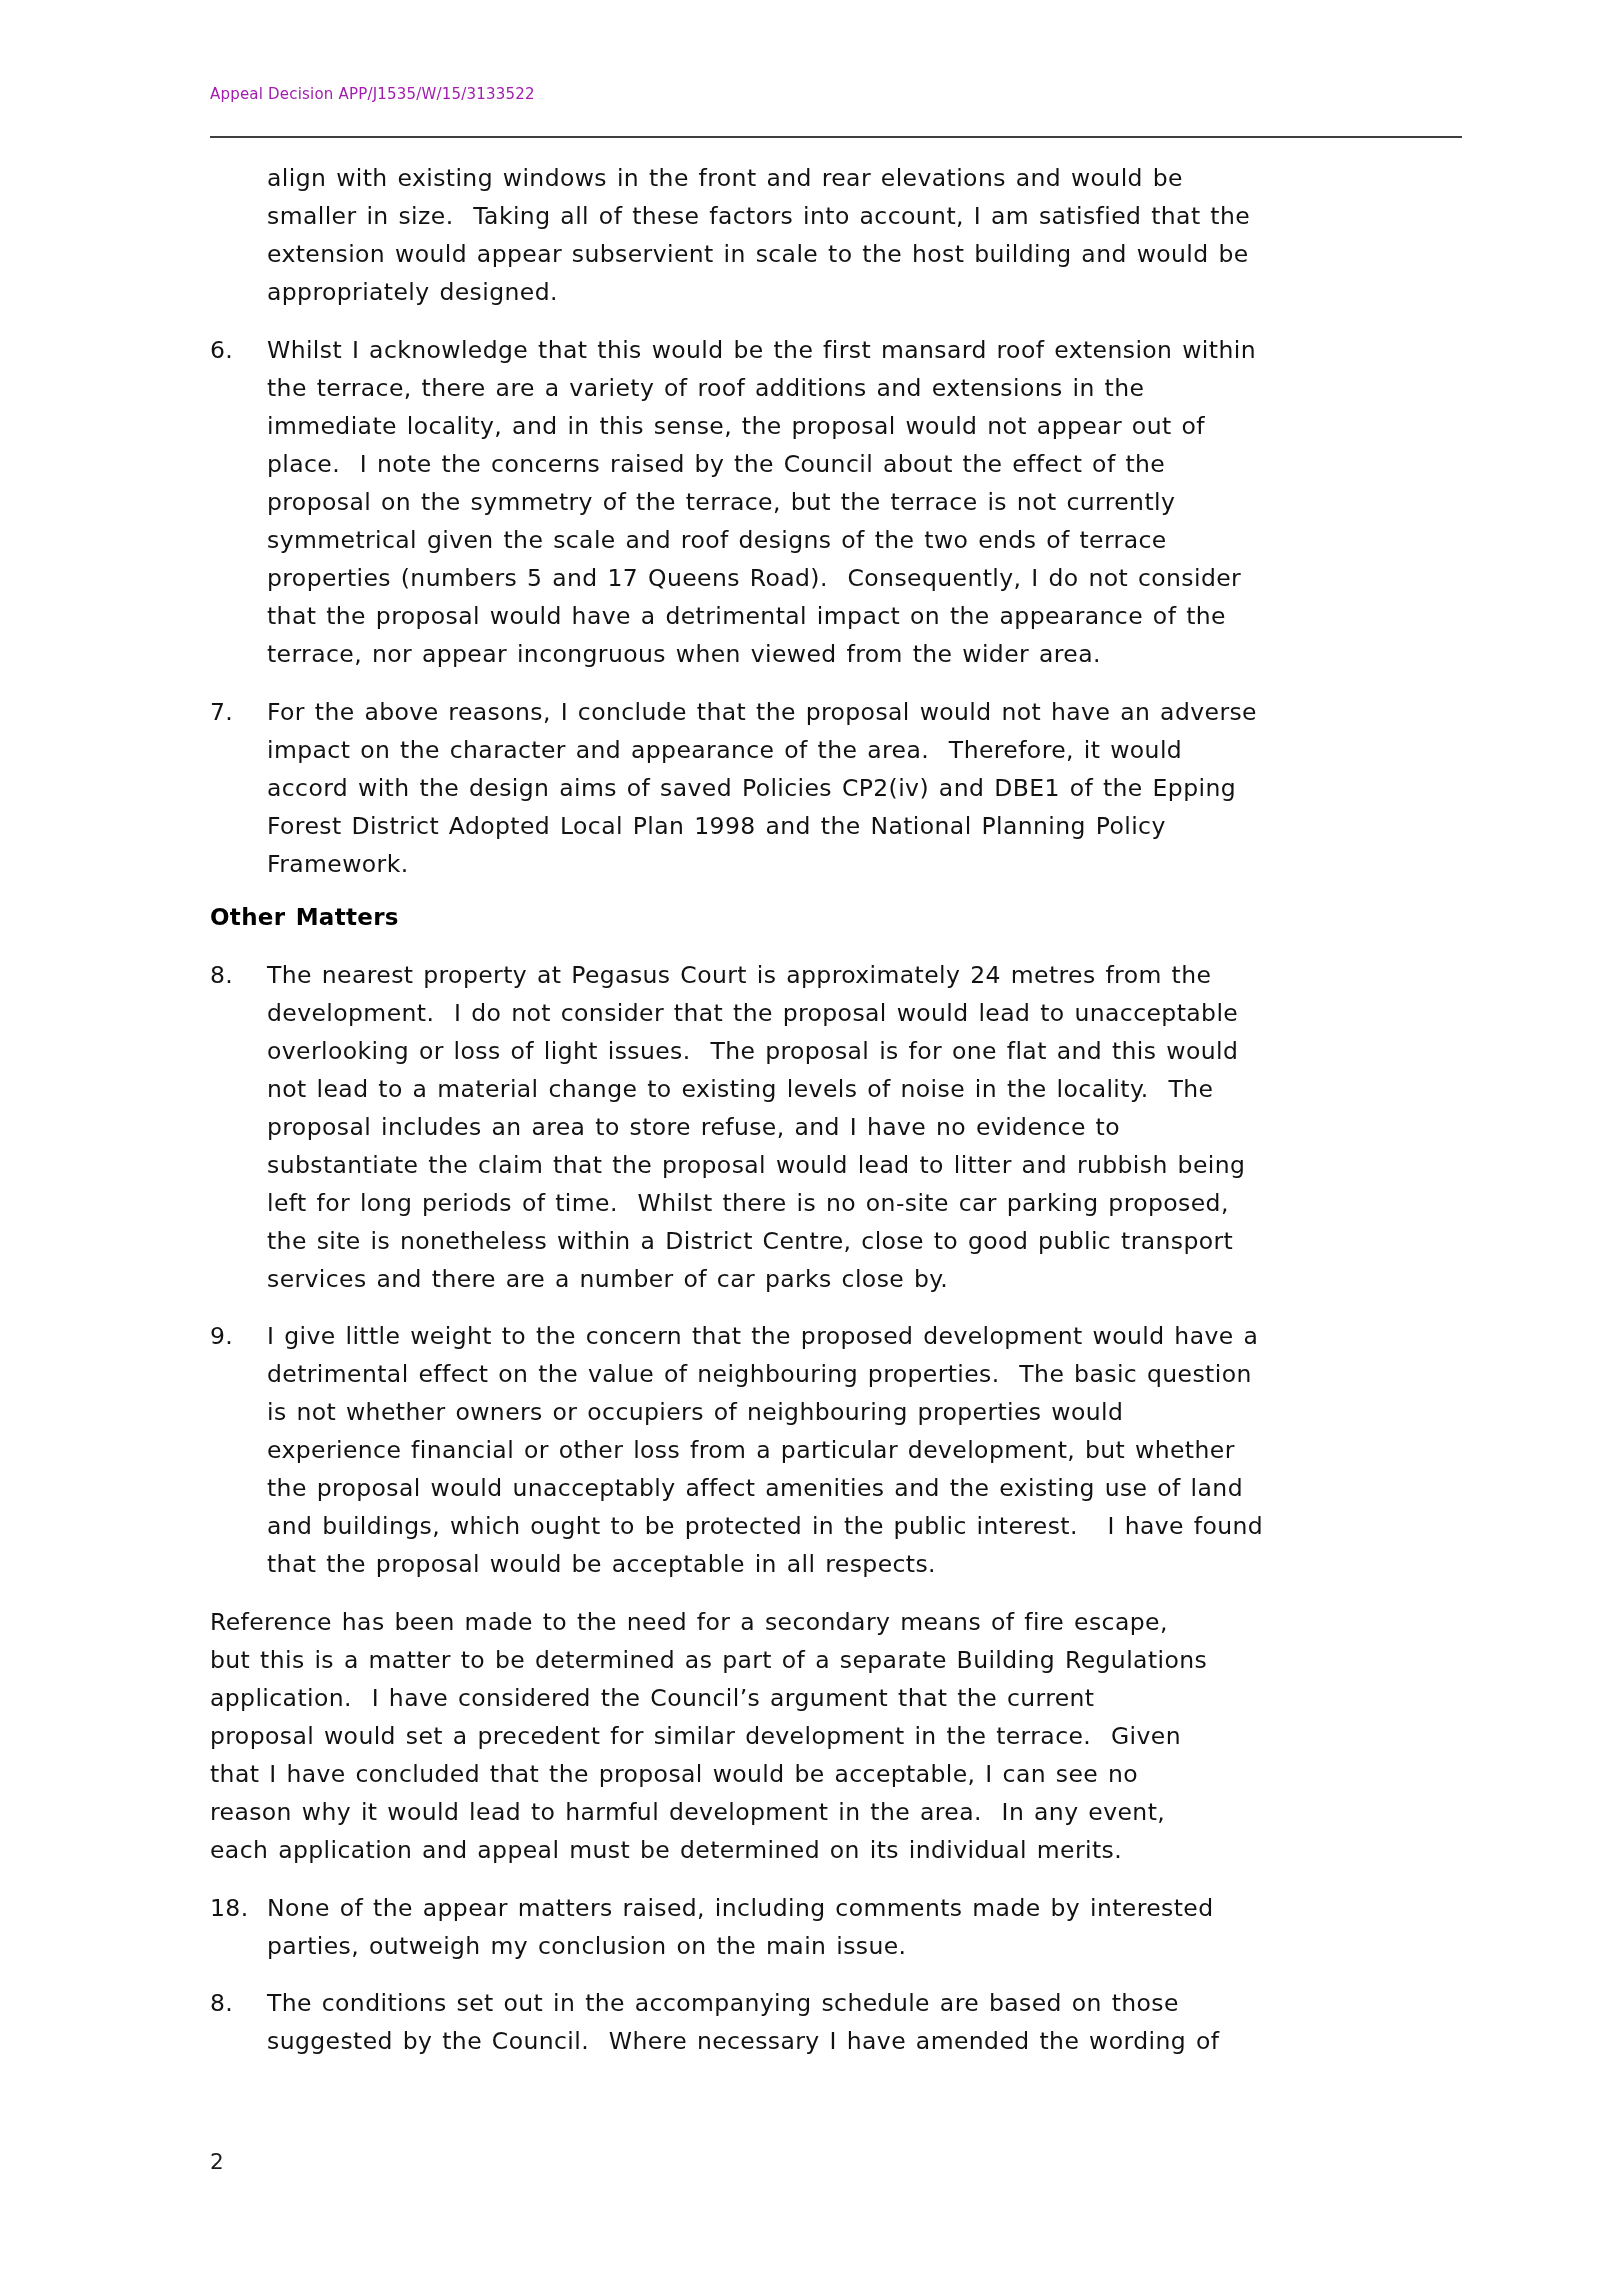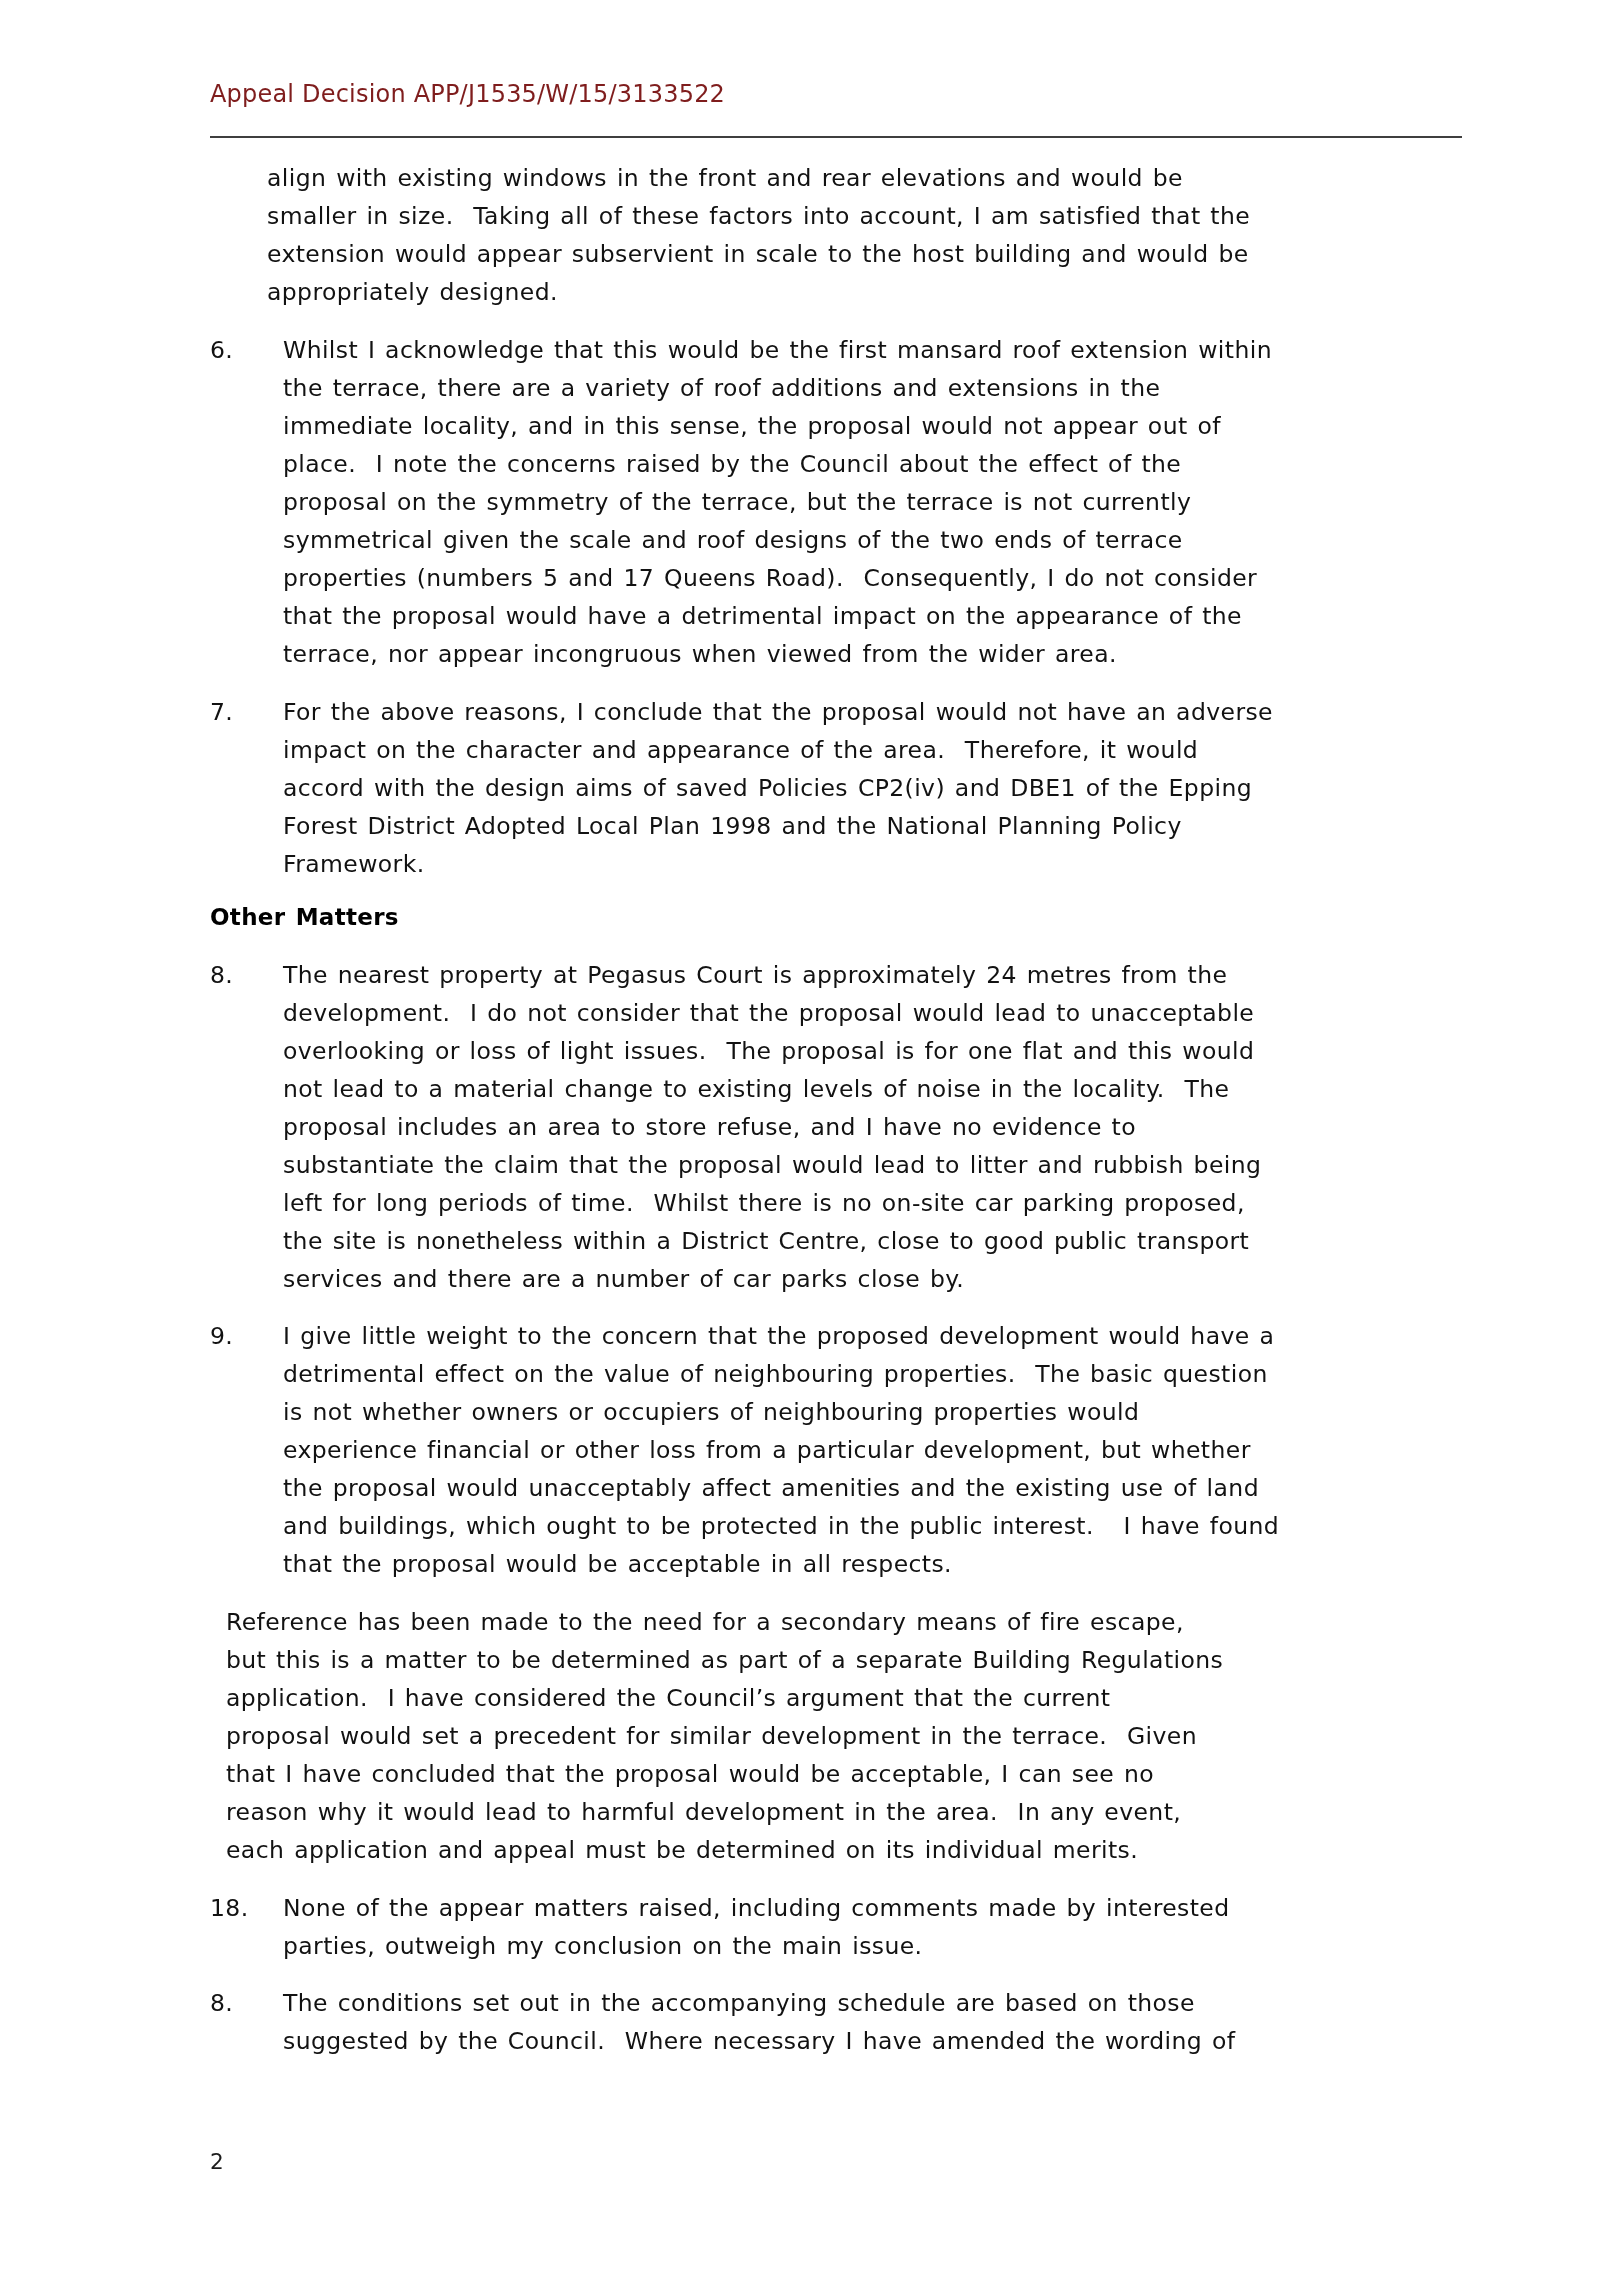--- a/index.html
+++ b/index.html
@@ -13,23 +13,23 @@
     height: 2293px;
     background: #ffffff;
     font-family: "DejaVu Sans", sans-serif;
     color: #121212;
     overflow: hidden;
   }
   .inner {
     padding: 81px 159px 0 210px;
   }
   .doc-header {
-    font-size: 24px;
+    font-size: 15px;
     line-height: 27.4px;
-    color: #7f1d1d;
+    color: #a21caf;
     letter-spacing: 0.2px;
   }
   .header-rule {
     border: 0;
     border-top: 2px solid #3f3f3f;
     margin: 27.4px 0 0 0;
     height: 0;
   }
   .body-text {
     font-size: 23.5px;
@@ -45,21 +45,20 @@
     display: flex;
     margin: 19.6px 0 0 0;
   }
   .num-item .num {
     flex: none;
     width: 57px;
   }
   .num-item .txt {
     flex: 1;
     white-space: pre-wrap;
-    margin-left: 16px;
   }
   .section-heading {
     font-size: 23px;
     line-height: 38px;
     font-weight: bold;
     letter-spacing: 0.3px;
     margin: 15.7px 0 0 0;
     color: #000000;
   }
   .page-footer {

